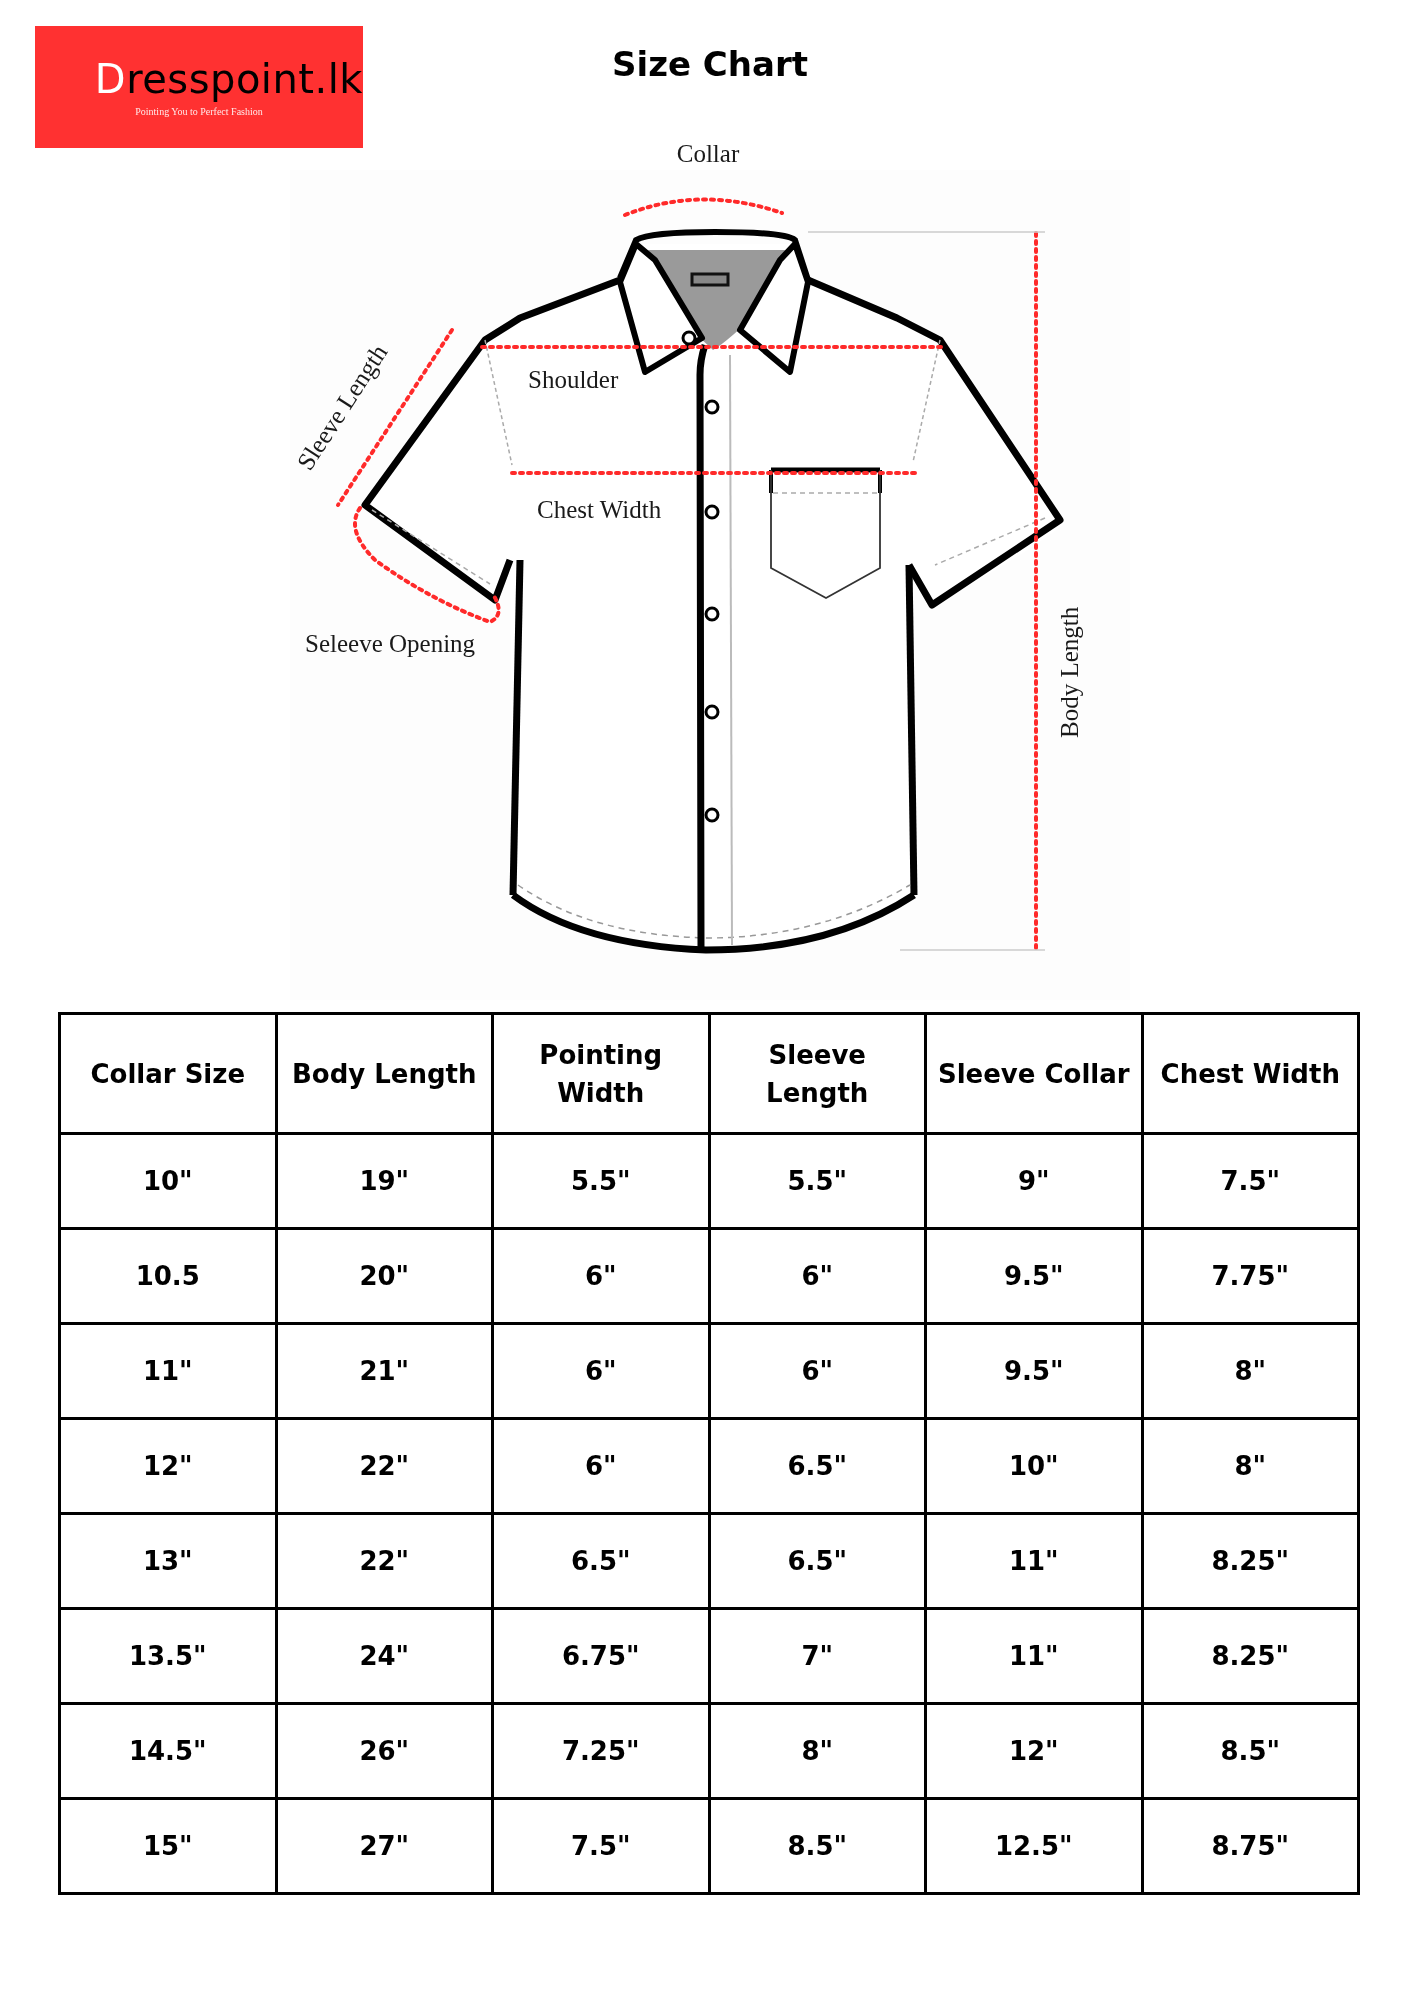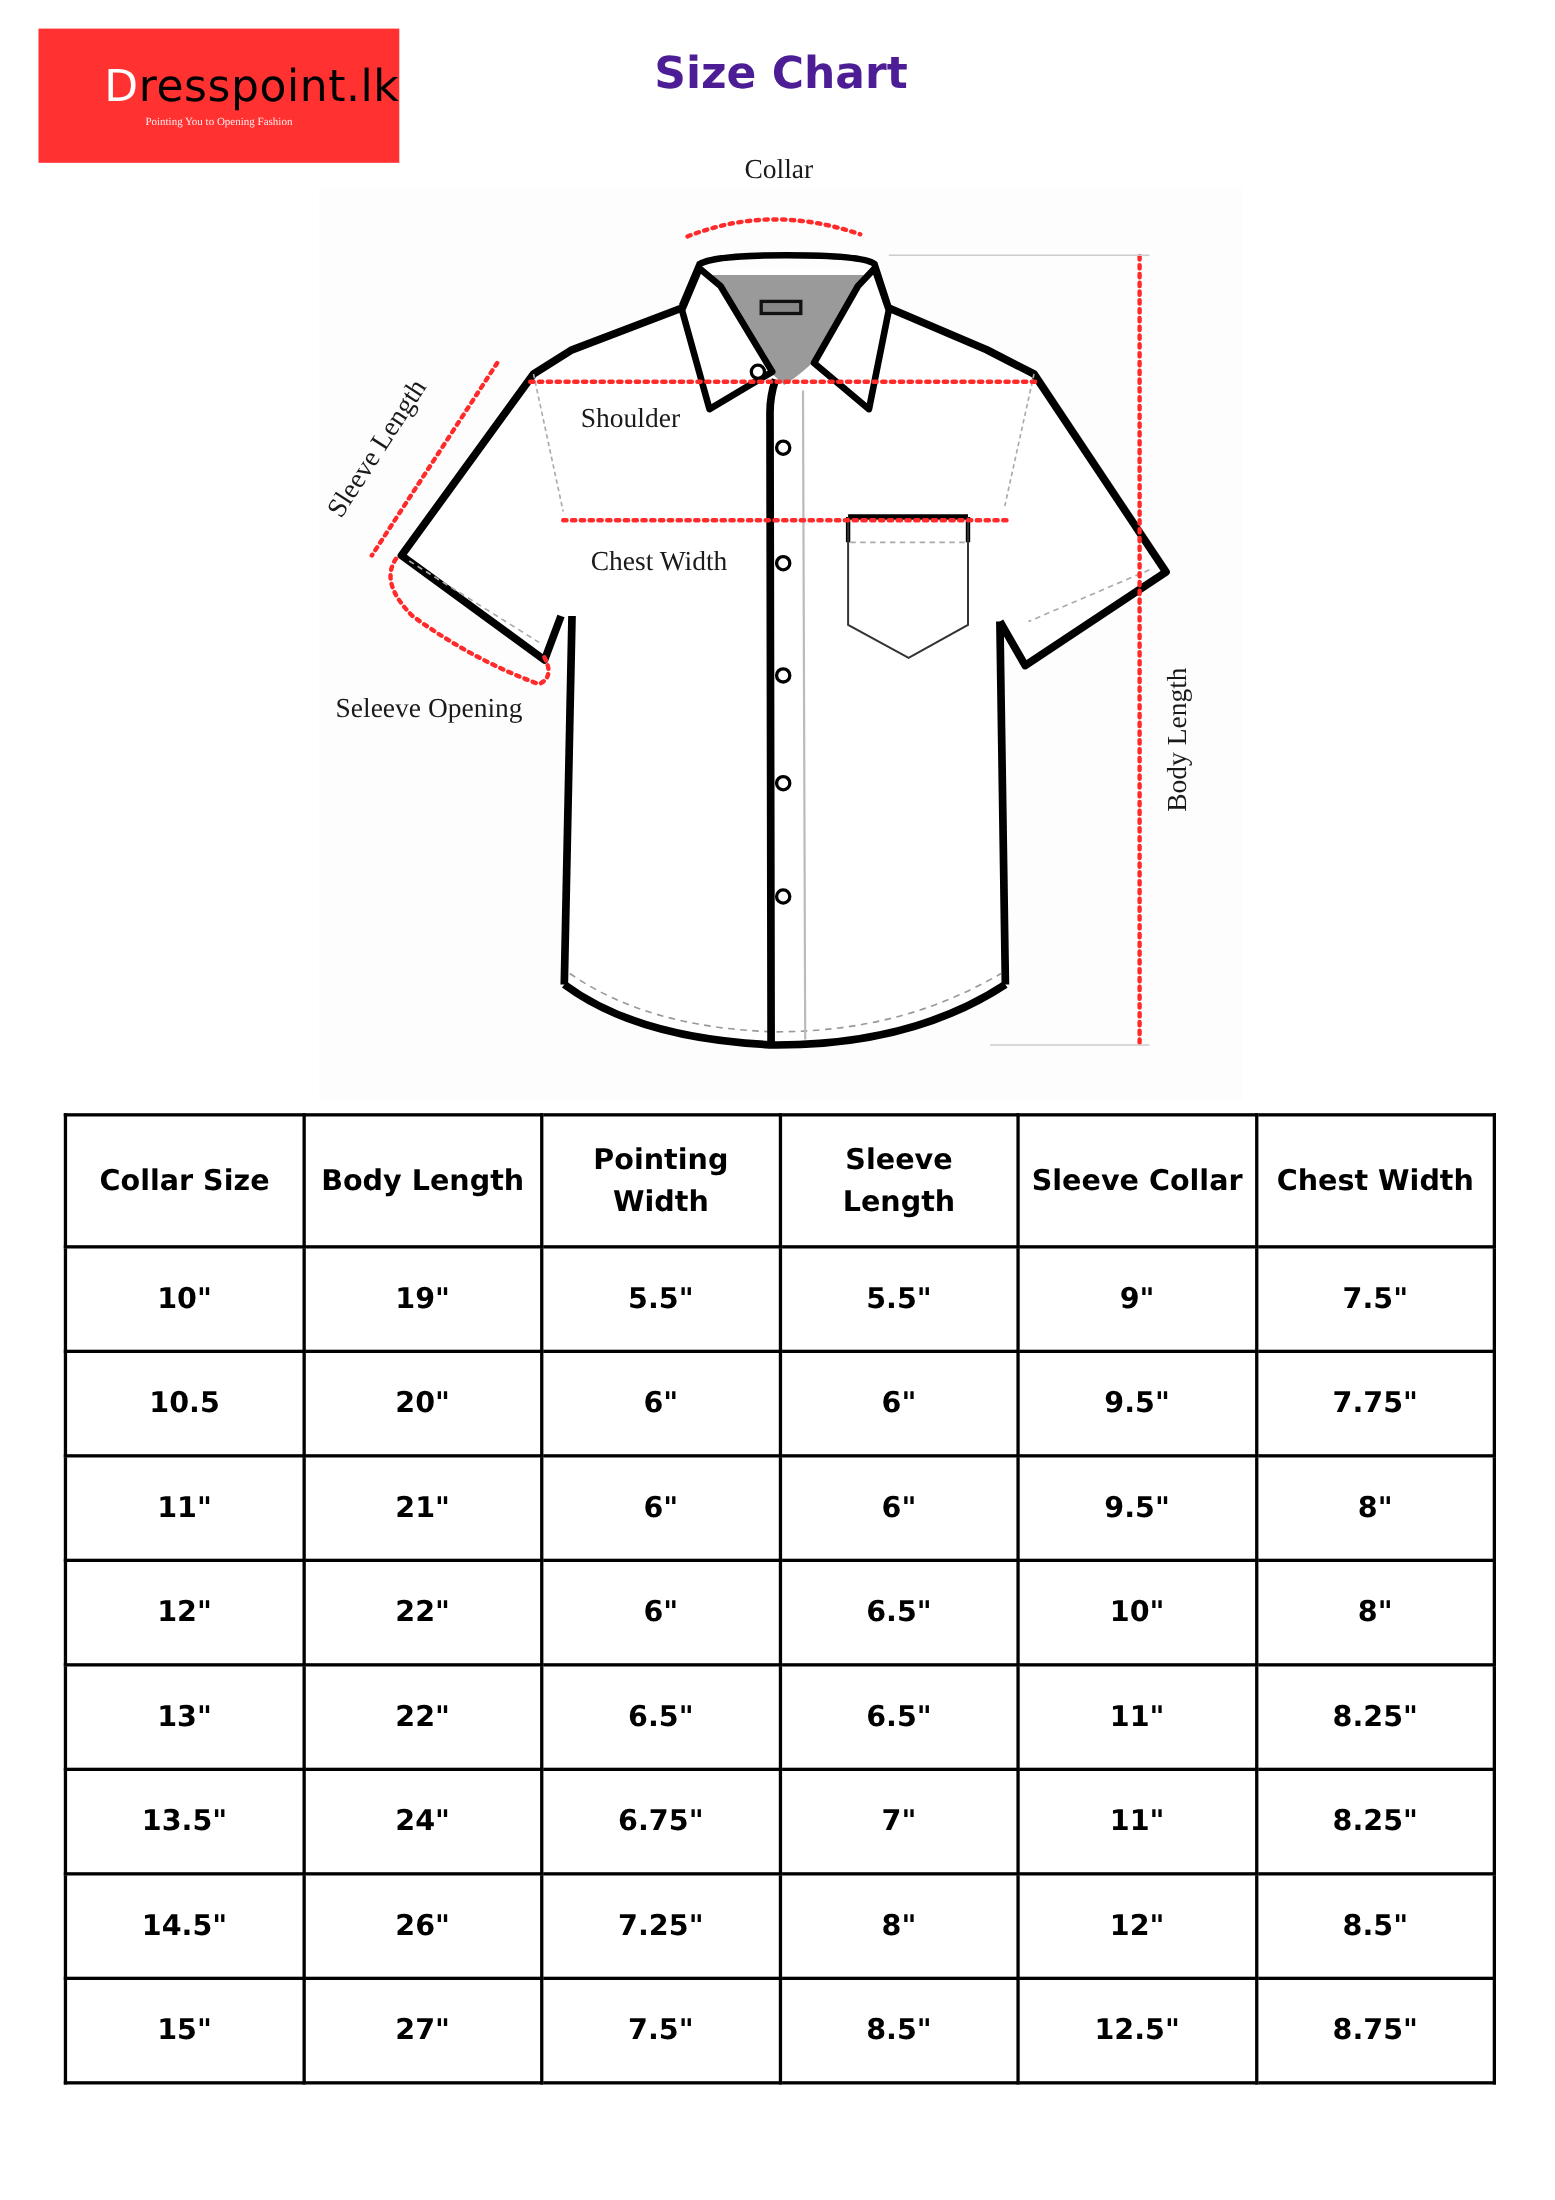--- a/index.html
+++ b/index.html
@@ -1,34 +1,34 @@
 <!DOCTYPE html>
 <html><head>
 <meta charset="utf-8">
 <style>
   html, body { margin:0; padding:0; background:#ffffff; }
   body { width:1414px; height:2000px; position:relative; overflow:hidden; font-family:"DejaVu Sans", sans-serif; }
   .logo { position:absolute; left:35px; top:26px; width:328px; height:122px; background:#ff3131; color:#000; }
   .logo-name { position:absolute; left:0; right:0; top:30px; text-align:right; font-family:"DejaVu Sans", sans-serif; font-size:40px; letter-spacing:0.5px; }
   .logo-name .first { color:#ffffff; }
   .logo-tag { position:absolute; left:0; right:0; top:80px; text-align:center; font-family:"Liberation Serif", serif; font-size:10px; color:#ffe9e9; }
-  .title { position:absolute; left:560px; width:300px; top:44px; text-align:center; font-family:"DejaVu Sans", sans-serif; font-weight:bold; font-size:40px; color:#4c1d95; }
+  .title { position:absolute; left:560px; width:300px; top:44px; text-align:center; font-family:"DejaVu Sans", sans-serif; font-weight:bold; font-size:34px; color:#000000; }
   .diagram { position:absolute; left:0; top:0; width:1414px; height:1000px; }
   .lbl { font-family:"Liberation Serif", serif; font-size:25px; fill:#1a1a1a; }
   table.chart { position:absolute; left:58px; top:1012px; width:1302px; border-collapse:collapse; table-layout:fixed; }
   table.chart th, table.chart td { border:3px solid #000; text-align:center; vertical-align:middle; font-family:"DejaVu Sans", sans-serif; font-weight:bold; color:#000; }
   table.chart th { height:117px; font-size:26px; line-height:38px; padding:0 8px; }
   table.chart td { height:90px; font-size:26px; }
 </style>
 </head>
 <body>
 
 <div class="logo">
   <div class="logo-name"><span class="first">D</span><span>resspoint.lk</span></div>
-  <div class="logo-tag">Pointing You to Opening Fashion</div>
+  <div class="logo-tag">Pointing You to Perfect Fashion</div>
 </div>
 
 <div class="title">Size Chart</div>
 
 <svg class="diagram" viewBox="0 0 1414 1000" xmlns="http://www.w3.org/2000/svg">
 
   <rect x="290" y="170" width="840" height="830" fill="#fdfdfd"></rect>
 
   <g>
     <path d="M636 244 L620 278 L525 318 L485 338 Q430 410 365 505 Q420 560 495 600 L510 560 L513 900 Q580 950 705 950 Q830 950 914 900 L909 560 L932 605 Q1010 565 1063 525 Q1000 420 940 340 L897 318 L808 280 L795 244 Z" fill="#ffffff"></path>

